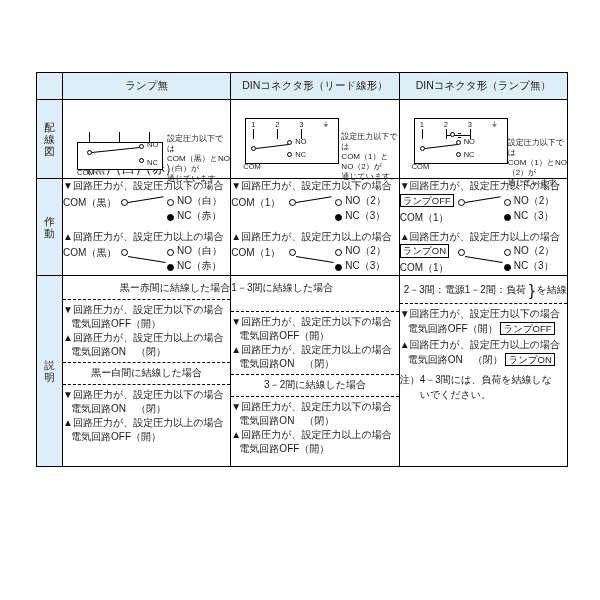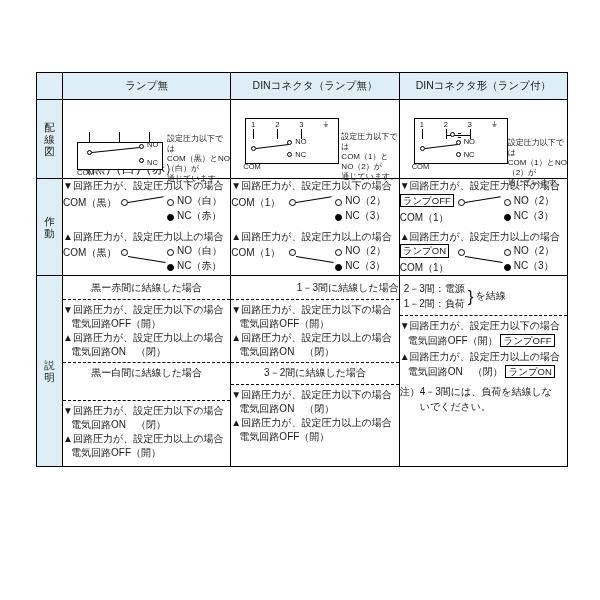--- a/index.html
+++ b/index.html
@@ -158,40 +158,40 @@
     border: 1px solid #000;
     padding: 0 2px;
     font-size: 9.5px;
     display: inline-block;
     line-height: 1.25;
   }
   .desc-line { white-space: nowrap; font-size: 10px; line-height: 1.4; }
   .indent { padding-left: 8px; }
   .c3-line { white-space: nowrap; font-size: 10px; line-height: 1.45; }
   .brace-row { display: flex; align-items: center; }
-  .brace-col { display: flex; flex-direction: column; justify-content: space-between; }
+  .brace-col { display: flex; flex-direction: row; justify-content: space-between; }
   .brace-glyph { font-size: 17px; margin: 0 2px 0 3px; line-height: 1; }
 </style>
 </head>
 <body>
 
 <div id="root">
 <table class="main">
   <colgroup>
     <col style="width:26px">
     <col style="width:168px">
     <col style="width:168px">
     <col style="width:168px">
   </colgroup>
   <tbody>
         <tr>
     <th class="hdr"></th>
     <th class="hdr">ランプ無</th>
-    <th class="hdr">DINコネクタ（ランプ無）</th>
-    <th class="hdr">DINコネクタ形（ランプ付）</th>
+    <th class="hdr">DINコネクタ形（リード線形）</th>
+    <th class="hdr">DINコネクタ形（ランプ無）</th>
   </tr>
 
   <tr>
     <td class="rowlabel">
       <span>配</span>
       <span>線</span>
       <span>図</span>
     </td>
 
     <td class="wire-cell">
@@ -398,37 +398,37 @@
     </td>
   </tr>
 
   <tr>
     <td class="rowlabel">
       <span>説</span>
       <span>明</span>
     </td>
 
     <td class="cell" style="height:190px; vertical-align:top;">
-      <div class="desc-line" style="text-align:center; margin:5px 0 4px;">黒ー赤間に結線した場合</div>
+      <div class="desc-line" style="text-align:right; margin:5px 0 4px;">黒ー赤間に結線した場合</div>
       <div class="sep-dash"></div>
       <div class="desc-line">▼回路圧力が、設定圧力以下の場合</div>
       <div class="desc-line indent">電気回路OFF（開）</div>
       <div class="desc-line">▲回路圧力が、設定圧力以上の場合</div>
       <div class="desc-line indent">電気回路ON　（閉）</div>
       <div class="sep-dash"></div>
-      <div class="desc-line" style="text-align:center; margin:3px 0 20px;">黒ー白間に結線した場合</div>
+      <div class="desc-line" style="text-align:center; margin:3px 0 4px;">黒ー白間に結線した場合</div>
       <div class="sep-dash"></div>
       <div class="desc-line">▼回路圧力が、設定圧力以下の場合</div>
       <div class="desc-line indent">電気回路ON　（閉）</div>
       <div class="desc-line">▲回路圧力が、設定圧力以上の場合</div>
       <div class="desc-line indent">電気回路OFF（開）</div>
     </td>
 
     <td class="cell" style="vertical-align:top;">
-      <div class="desc-line" style="text-align:right; margin:5px 0 4px;">1－3間に結線した場合</div>
+      <div class="desc-line" style="text-align:left; margin:5px 0 16px;">1－3間に結線した場合</div>
       <div class="sep-dash"></div>
       <div class="desc-line">▼回路圧力が、設定圧力以下の場合</div>
       <div class="desc-line indent">電気回路OFF（開）</div>
       <div class="desc-line">▲回路圧力が、設定圧力以上の場合</div>
       <div class="desc-line indent">電気回路ON　（閉）</div>
       <div class="sep-dash"></div>
       <div class="desc-line" style="text-align:center; margin:3px 0 4px;">3－2間に結線した場合</div>
       <div class="sep-dash"></div>
       <div class="desc-line">▼回路圧力が、設定圧力以下の場合</div>
       <div class="desc-line indent">電気回路ON　（閉）</div>

